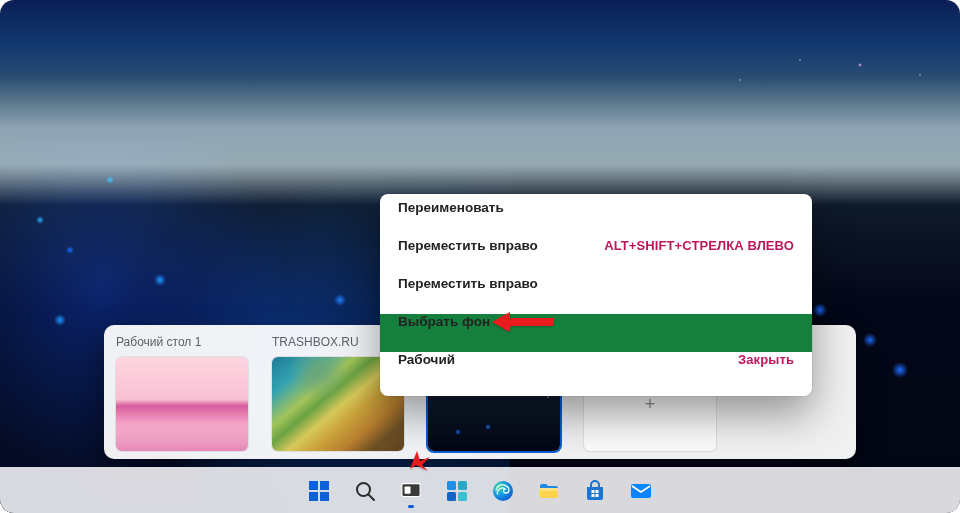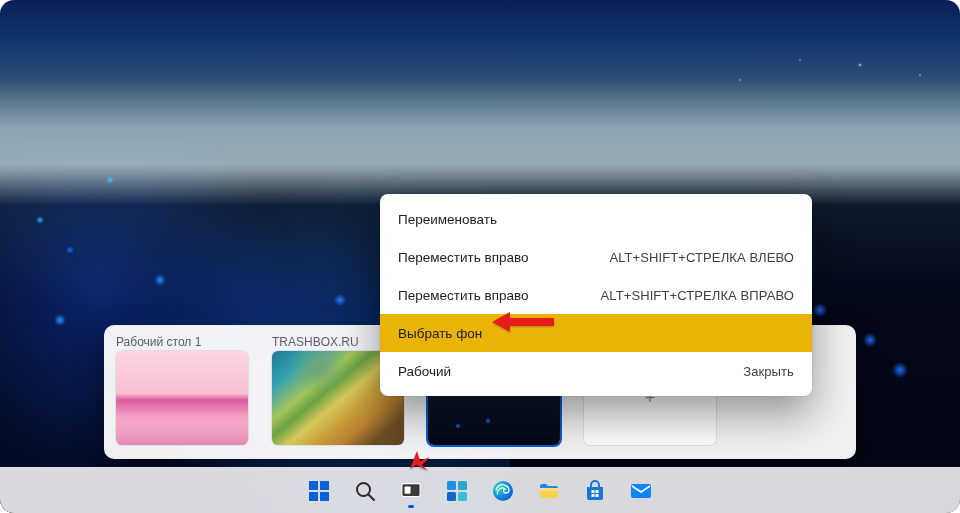--- a/index.html
+++ b/index.html
@@ -47,21 +47,21 @@
     bottom: 54px;
     width: 752px; height: 134px;
     background: rgba(255,255,255,0.94);
     border-radius: 10px;
     box-shadow: 0 10px 28px rgba(0,0,0,.45);
     display: flex; align-items: flex-start;
     padding: 10px 12px 12px 12px;
     gap: 24px;
     backdrop-filter: blur(10px);
   }
-  .dv { width: 132px; display: flex; flex-direction: column; }
+  .dv { width: 132px; display: flex; flex-direction: column; gap: 6px; }
   .dv-title { font-size: 12px; color: #5b5f66; height: 16px; white-space: nowrap; overflow: hidden; text-overflow: ellipsis; }
   .dv-thumb { height: 94px; border-radius: 6px; overflow: hidden; position: relative; box-shadow: 0 0 0 1px rgba(0,0,0,.08); }
   .dv-thumb.active { box-shadow: 0 0 0 2px #0a5bd3; }
   .dv.new .dv-thumb { display: flex; align-items: center; justify-content: center; background: #fafafa; }
   .dv.new .plus { font-size: 18px; color: #8a8d92; }
   .thumb-pink { background: linear-gradient(180deg,#fdd6e1 0%,#f9c0d2 45%,#d95c9e 52%,#f4a0c4 70%,#f7c7d9 100%); position:relative;}
   .thumb-pink::after{content:"";position:absolute;left:0;right:0;bottom:0;height:26%;background:linear-gradient(180deg,transparent,#e686b6);}
   .thumb-green { background:
       radial-gradient(circle at 35% 15%, #6aa579, transparent 25%),
       linear-gradient(140deg,#1f7a94 0%,#34a2b2 18%,#a2c45a 34%,#6ba243 42%,#d7c85a 52%,#caa23a 62%,#b98030 74%,#6e4f24 86%,#614320 100%);
@@ -77,23 +77,23 @@
   .ctx {
     position: absolute; left: 380px; top: 194px;
     width: 432px;
     background: #fff;
     border-radius: 8px;
     box-shadow: 0 18px 40px rgba(0,0,0,.38), 0 0 0 1px rgba(0,0,0,.06);
     padding: 6px 0;
     font-size: 13.5px; color: #222;
     z-index: 50;
   }
-  .ctx-row { display: flex; justify-content: space-between; align-items:center; height: 38px; padding: 0 18px; cursor: default; }
-  .ctx-row.hover { background: #eab308; }
-  .ctx-shortcut, .ctx-right { color: #404040; font-size: 13px; letter-spacing: .1px; }
+  .ctx-row { display: flex; justify-content: space-between; height: 38px; padding: 0 18px; cursor: default; font-weight: bold; }
+  .ctx-row.hover { background: #15803d; }
+  .ctx-shortcut, .ctx-right { color: #be185d; font-size: 13px; letter-spacing: .1px; }
 
   
   .arrow { position: absolute; z-index: 60; }
   .arrow svg polygon, .arrow svg rect { fill: #e81c1c; }
   .arrow svg { filter: drop-shadow(0 1px 1px rgba(0,0,0,.25)); }
 
   
   .taskbar {
     position: absolute; left: 0; right: 0; bottom: 0; height: 46px;
     background: #efeff2e8;
@@ -139,21 +139,20 @@
   <div class="ctx-row">
     <span>Переименовать</span>
     <span class="ctx-shortcut"></span>
   </div>
   <div class="ctx-row">
     <span>Переместить вправо</span>
     <span class="ctx-shortcut">ALT+SHIFT+СТРЕЛКА ВЛЕВО</span>
   </div>
   <div class="ctx-row">
     <span>Переместить вправо</span>
-    <span class="ctx-shortcut">ALT+SHIFT+СТРЕЛКА ВПРАВО</span>
   </div>
   <div class="ctx-row hover">
     <span>Выбрать фон</span>
     <span class="ctx-shortcut"></span>
   </div>
   <div class="ctx-row">
     <span>Рабочий</span>
     <span class="ctx-right">Закрыть</span>
   </div>
 </div>

